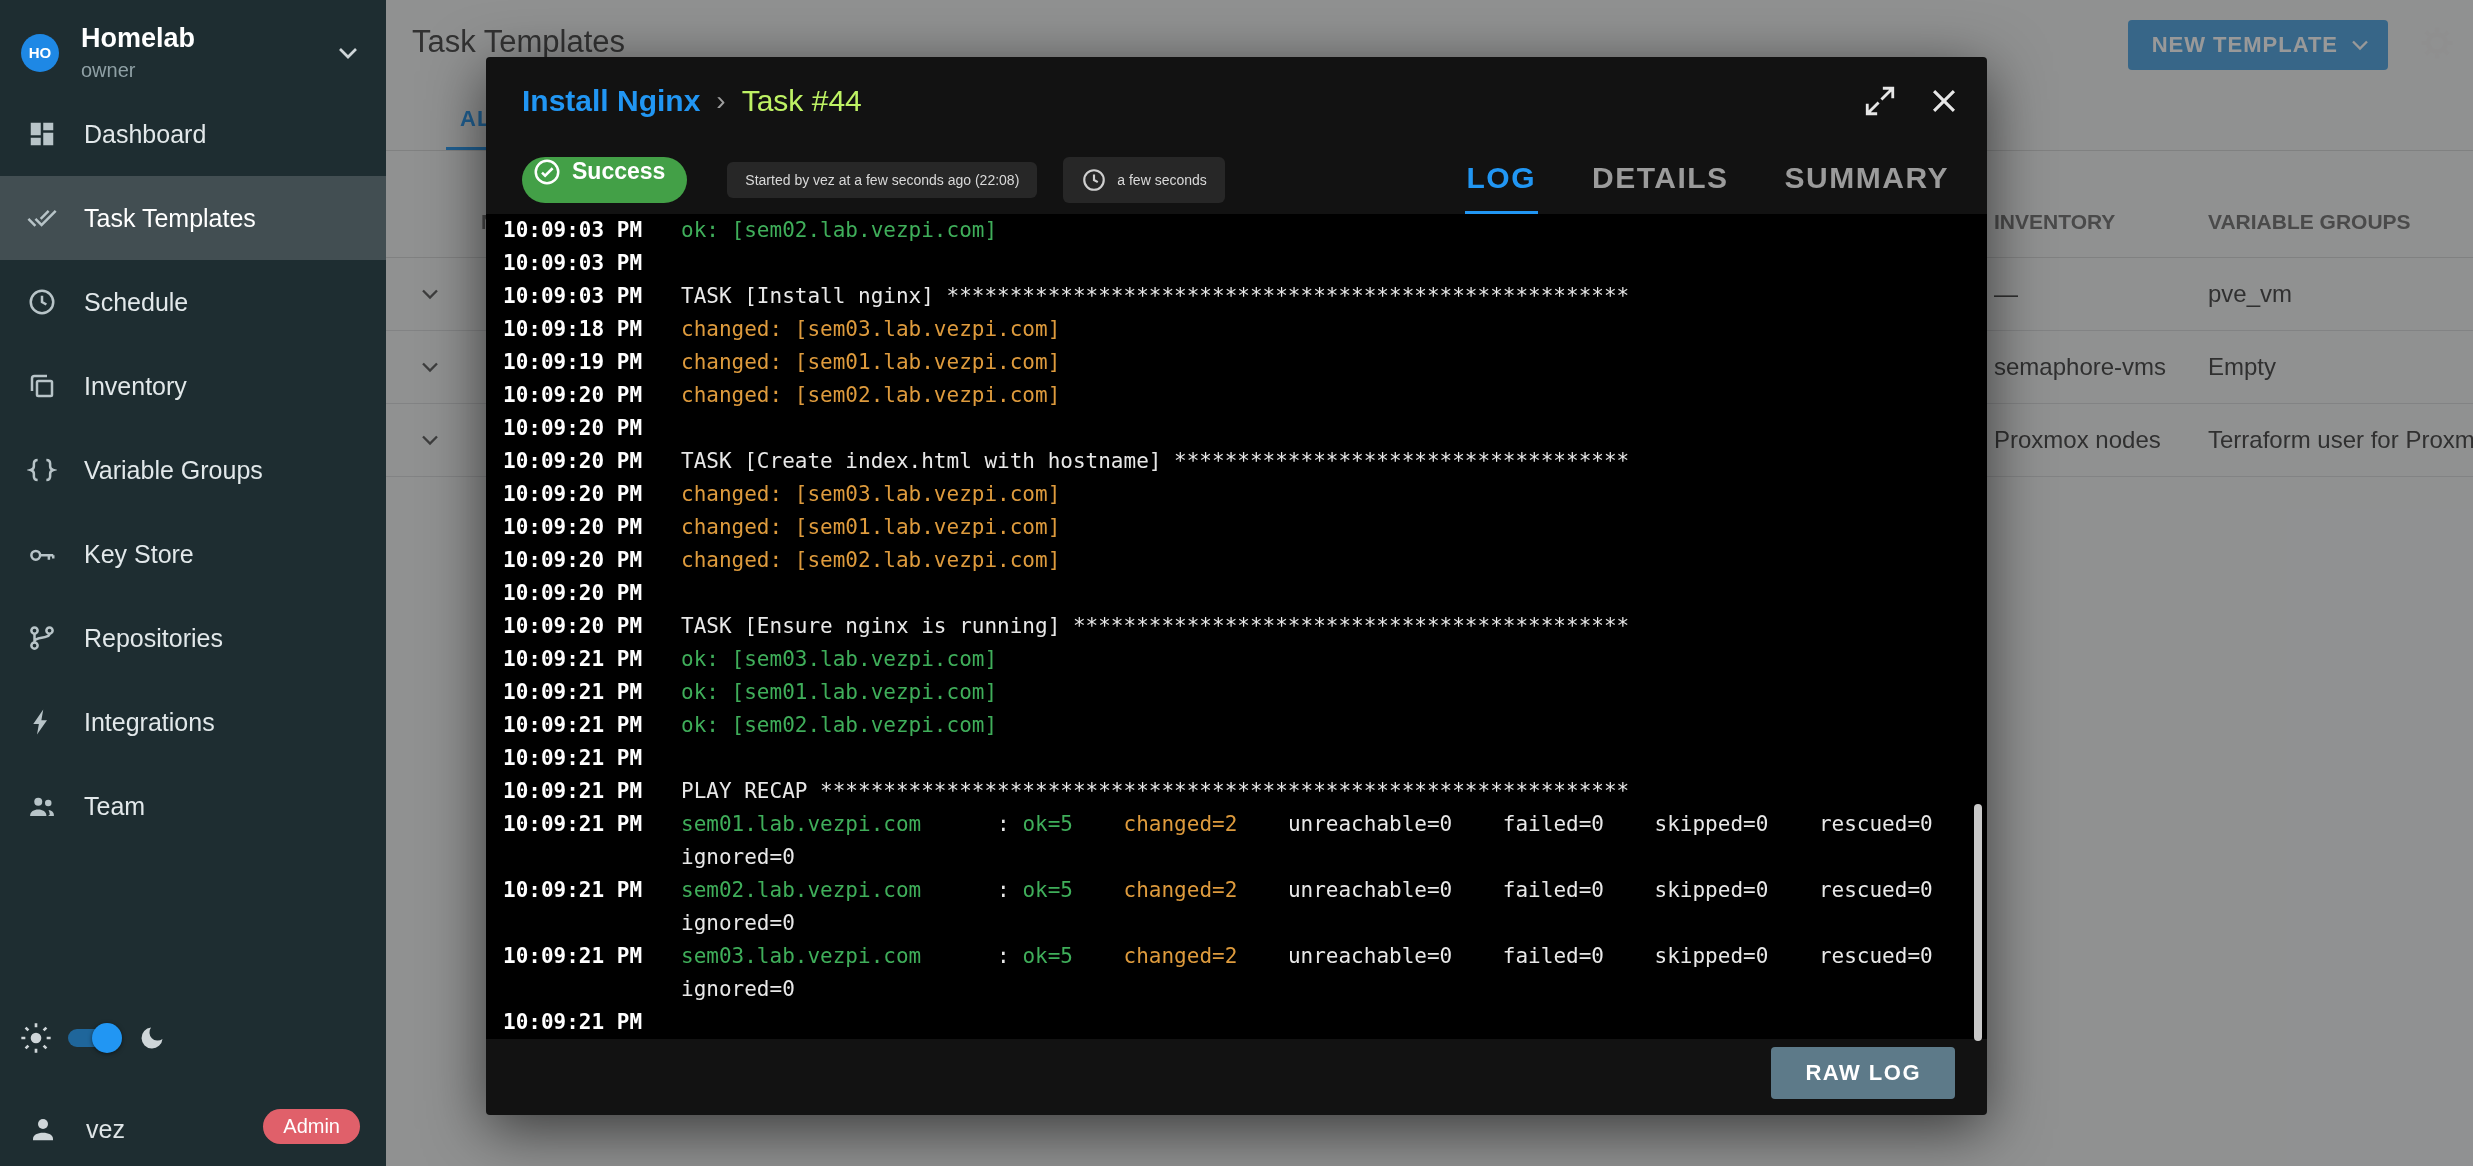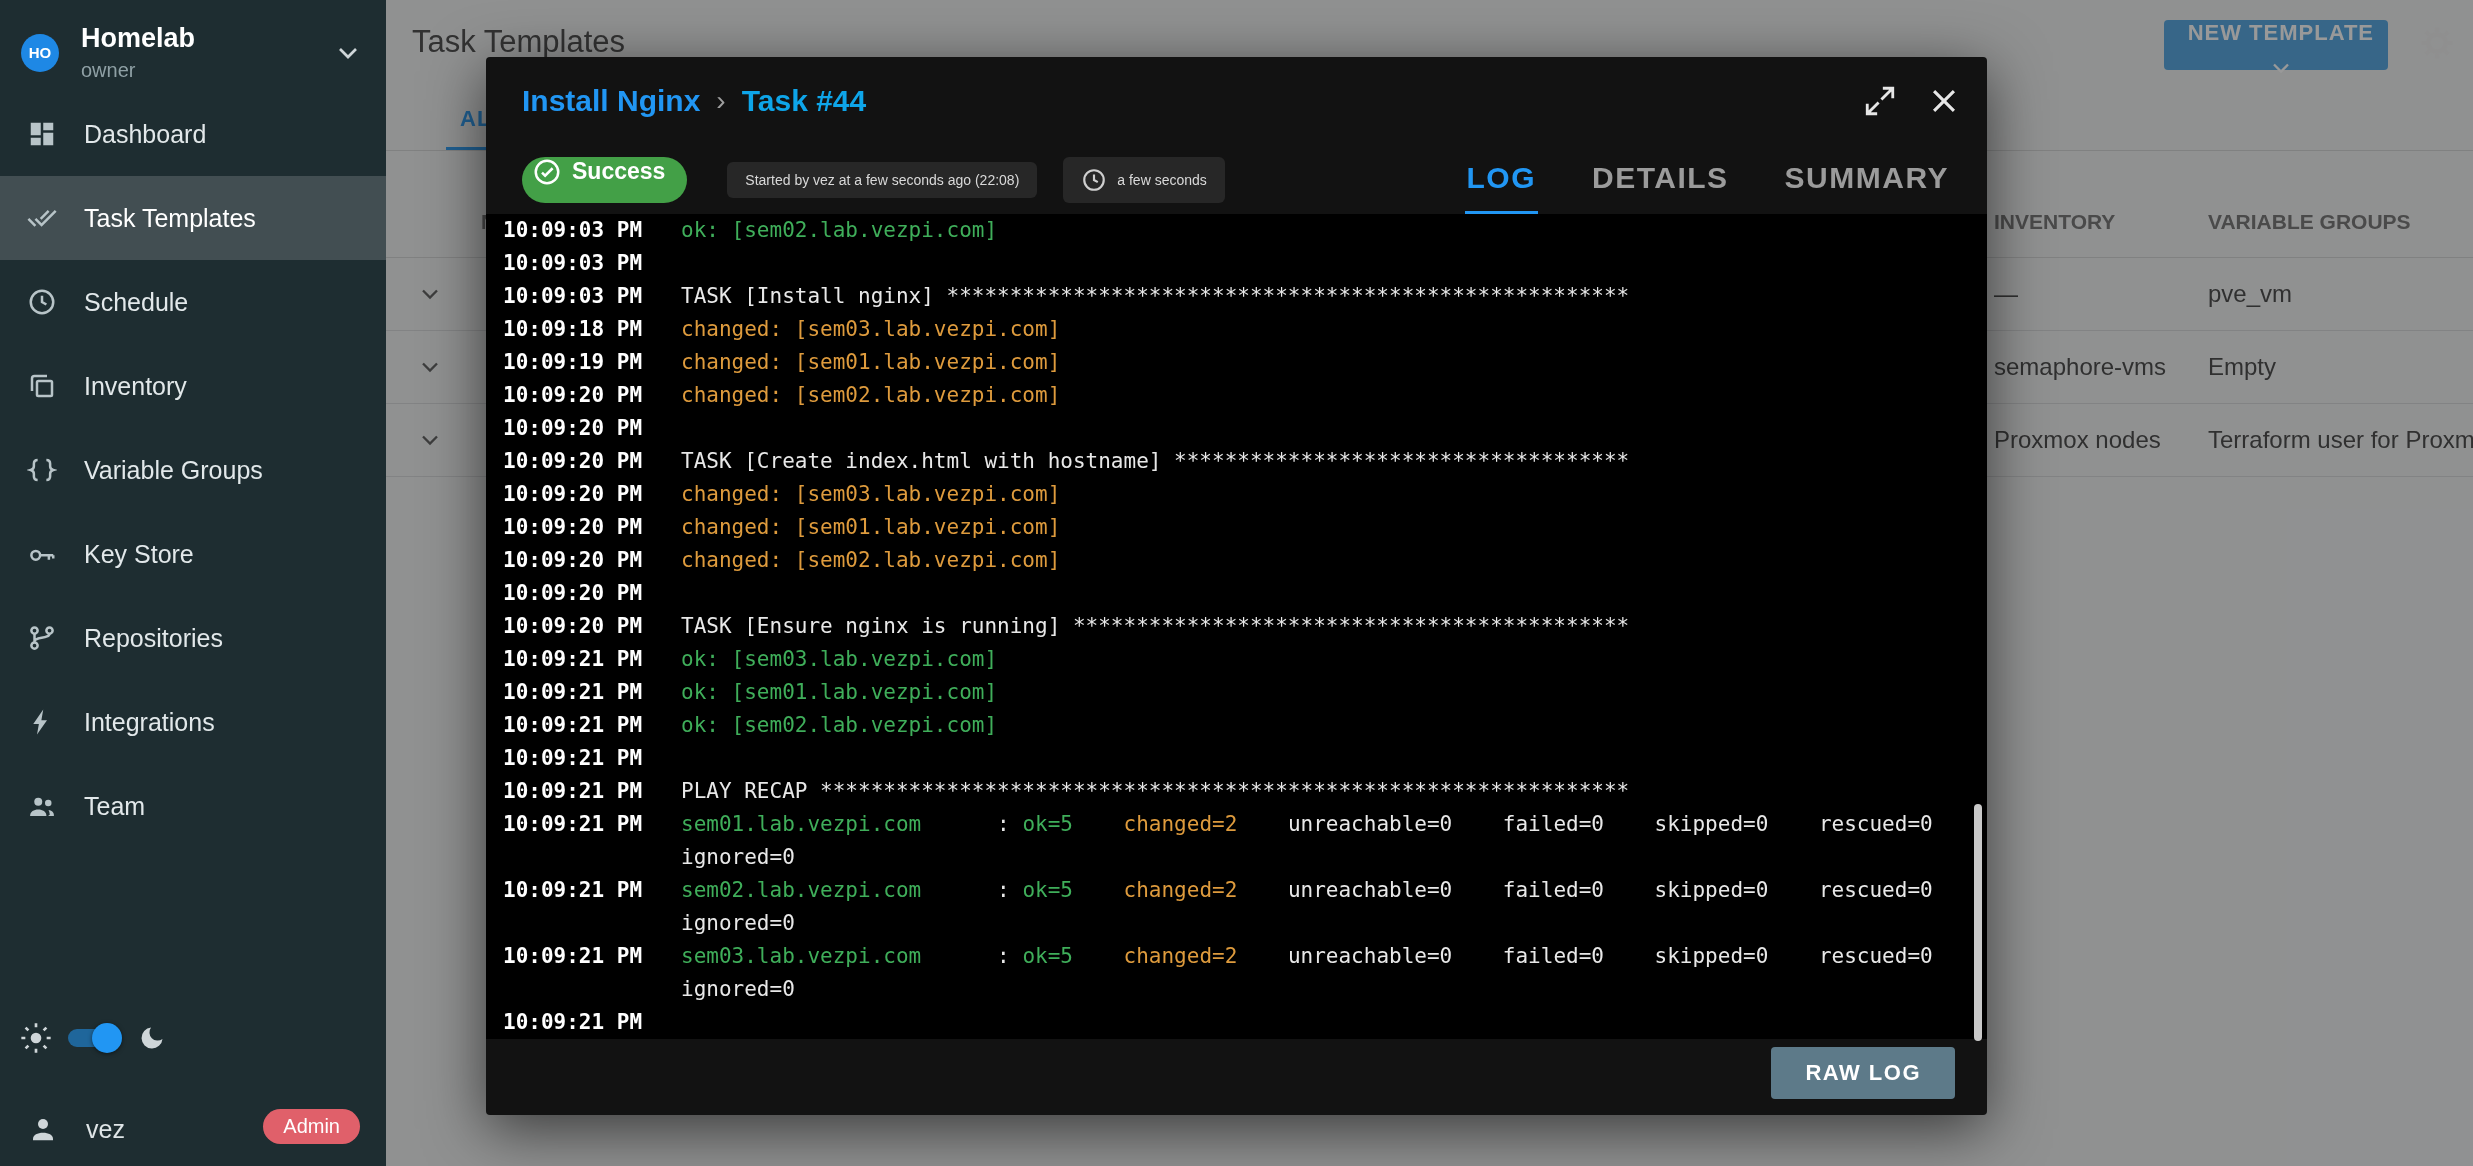--- a/index.html
+++ b/index.html
@@ -47,21 +47,21 @@
   .admin-badge { position:absolute; right:26px; top:9px; background:#e0606a; color:#fff;
     font-size:20px; padding:6px 20px; border-radius:19px; }
 
   
   .main { position:absolute; left:386px; top:0; right:0; bottom:0; background:#eef0f1; }
   .page-title { position:absolute; left:26px; top:24px; font-size:31px; font-weight:500; color:#424242; white-space:nowrap;}
   .new-template-btn { position:absolute; right:85px; top:20px; height:50px;
     background:#4aa2e0; color:#fff; border:none; border-radius:4px;
     font-size:22px; font-weight:700; letter-spacing:1px;
     display:flex; align-items:center; gap:8px; padding:0 14px 0 24px; cursor:pointer;
-    font-family:"Liberation Sans", sans-serif;flex-direction:column; }
+    font-family:"Liberation Sans", sans-serif; }
   .btn-chevron { width:28px; height:28px; color:#fff; }
   .gear { position:absolute; left:2032px; top:24px; width:38px; height:38px; color:#ededed; cursor:pointer;}
 
   .all-tab { position:absolute; left:74px; top:106px; font-size:22px; font-weight:700;
     letter-spacing:1px; color:#2196f3; cursor:pointer; }
   .all-underline { position:absolute; left:60px; top:147px; width:80px; height:3px; background:#2196f3; }
   .main-divider { position:absolute; left:0; right:0; top:150px; height:1px; background:rgba(0,0,0,.12); }
 
   .th { position:absolute; top:210px; font-size:21px; font-weight:700; color:#6d6d6d; white-space:nowrap;}
   .th-name { left:95px; }
@@ -80,21 +80,21 @@
     background:rgba(33,33,33,0.46); z-index:10; }
 
   
   .modal { position:absolute; left:486px; top:57px; width:1501px; height:1058px;
     background:#121212; border-radius:4px; z-index:20; overflow:hidden; color:#fff;
     box-shadow:0 14px 60px rgba(0,0,0,.6); }
   .m-title-row { position:absolute; left:36px; right:26px; top:22px; height:44px;
     display:flex; align-items:center; }
   .m-template-link { font-size:30px; font-weight:700; color:#2196f3; cursor:pointer; white-space:nowrap;}
   .m-sep { font-size:28px; color:#9e9e9e; margin:0 16px; }
-  .m-task { font-size:30px; font-weight:700; color:#0ea5e9; white-space:nowrap;}
+  .m-task { font-size:30px; font-weight:400; color:#bef264; white-space:nowrap;}
   .m-actions { margin-left:auto; display:flex; align-items:center; gap:30px; }
   .m-action { width:34px; height:34px; color:#e6e6e6; cursor:pointer; }
 
   .m-status-row { position:absolute; left:36px; right:36px; top:88px; height:69px;
     display:flex; align-items:center; }
   .chip-success { display:flex; align-items:center; height:46px; background:#43a047;
     border-radius:23px; padding:0 22px 16px 10px; gap:10px; flex:none;}
   .chip-success .icon { width:30px; height:30px; color:#fff; }
   .chip-success-label { font-size:23px; font-weight:700; color:#fff; }
   .chip { display:flex; align-items:center; background:#272727; border-radius:6px;

